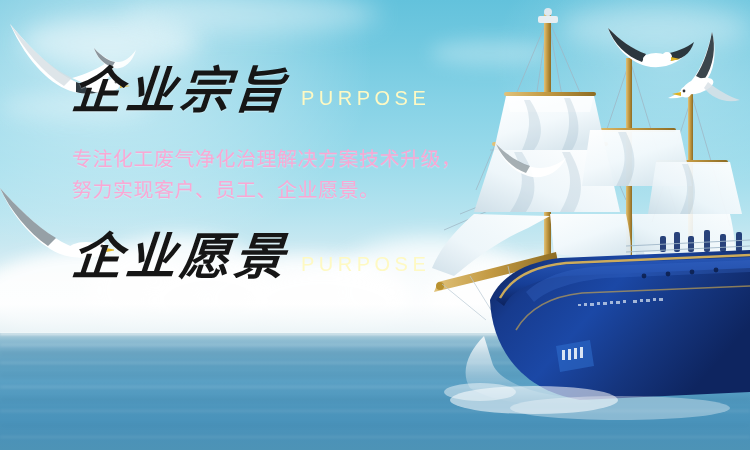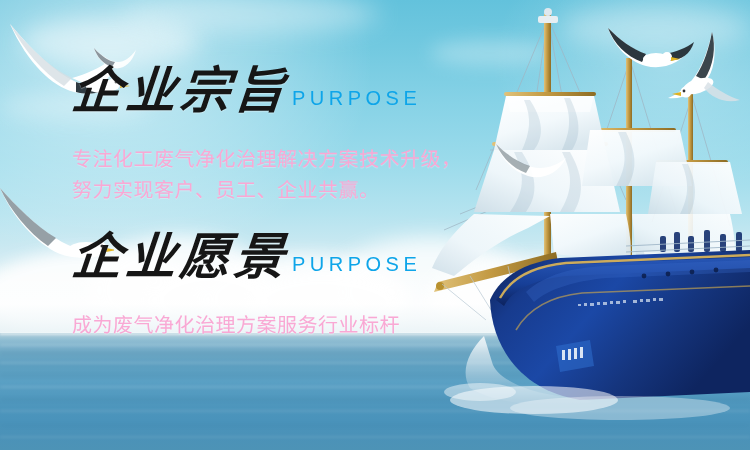--- a/index.html
+++ b/index.html
@@ -105,24 +105,24 @@
     color:#161616;
     letter-spacing:4px;
     white-space:nowrap;
     transform:skewX(-5deg);
     text-shadow:0 1px 1px rgba(255,255,255,.35);
   }
   .en-head{
     font-family:"Liberation Sans","DejaVu Sans",sans-serif;
     font-size:20px;
     font-weight:400;
-    color:#0ea5e9;
+    color:#fef9c3;
     letter-spacing:4.5px;
     white-space:nowrap;
-    margin-left:4px;
+    margin-left:13px;
     padding-bottom:6px;
   }
 
   .body-text{
     position:absolute;
     font-family:"DejaVu Sans","Liberation Sans",sans-serif;
     font-size:20px;
     font-weight:400;
     color:#f9a8d4;
     line-height:31px;
@@ -375,26 +375,23 @@
 
   <div class="text-layer">
 
     <div class="head-row purpose">
       <span class="cn-head">企业宗旨</span>
       <span class="en-head">PURPOSE</span>
     </div>
 
     <div class="body-text purpose-body">
       <div>专注化工废气净化治理解决方案技术升级，</div>
-      <div>努力实现客户、员工、企业共赢。</div>
+      <div>努力实现客户、员工、企业愿景。</div>
     </div>
 
     <div class="head-row vision">
       <span class="cn-head">企业愿景</span>
       <span class="en-head">PURPOSE</span>
     </div>
 
-    <div class="body-text vision-body">
-      <div>成为废气净化治理方案服务行业标杆</div>
-    </div>
 
   </div>
 </div>
 
 </body></html>

